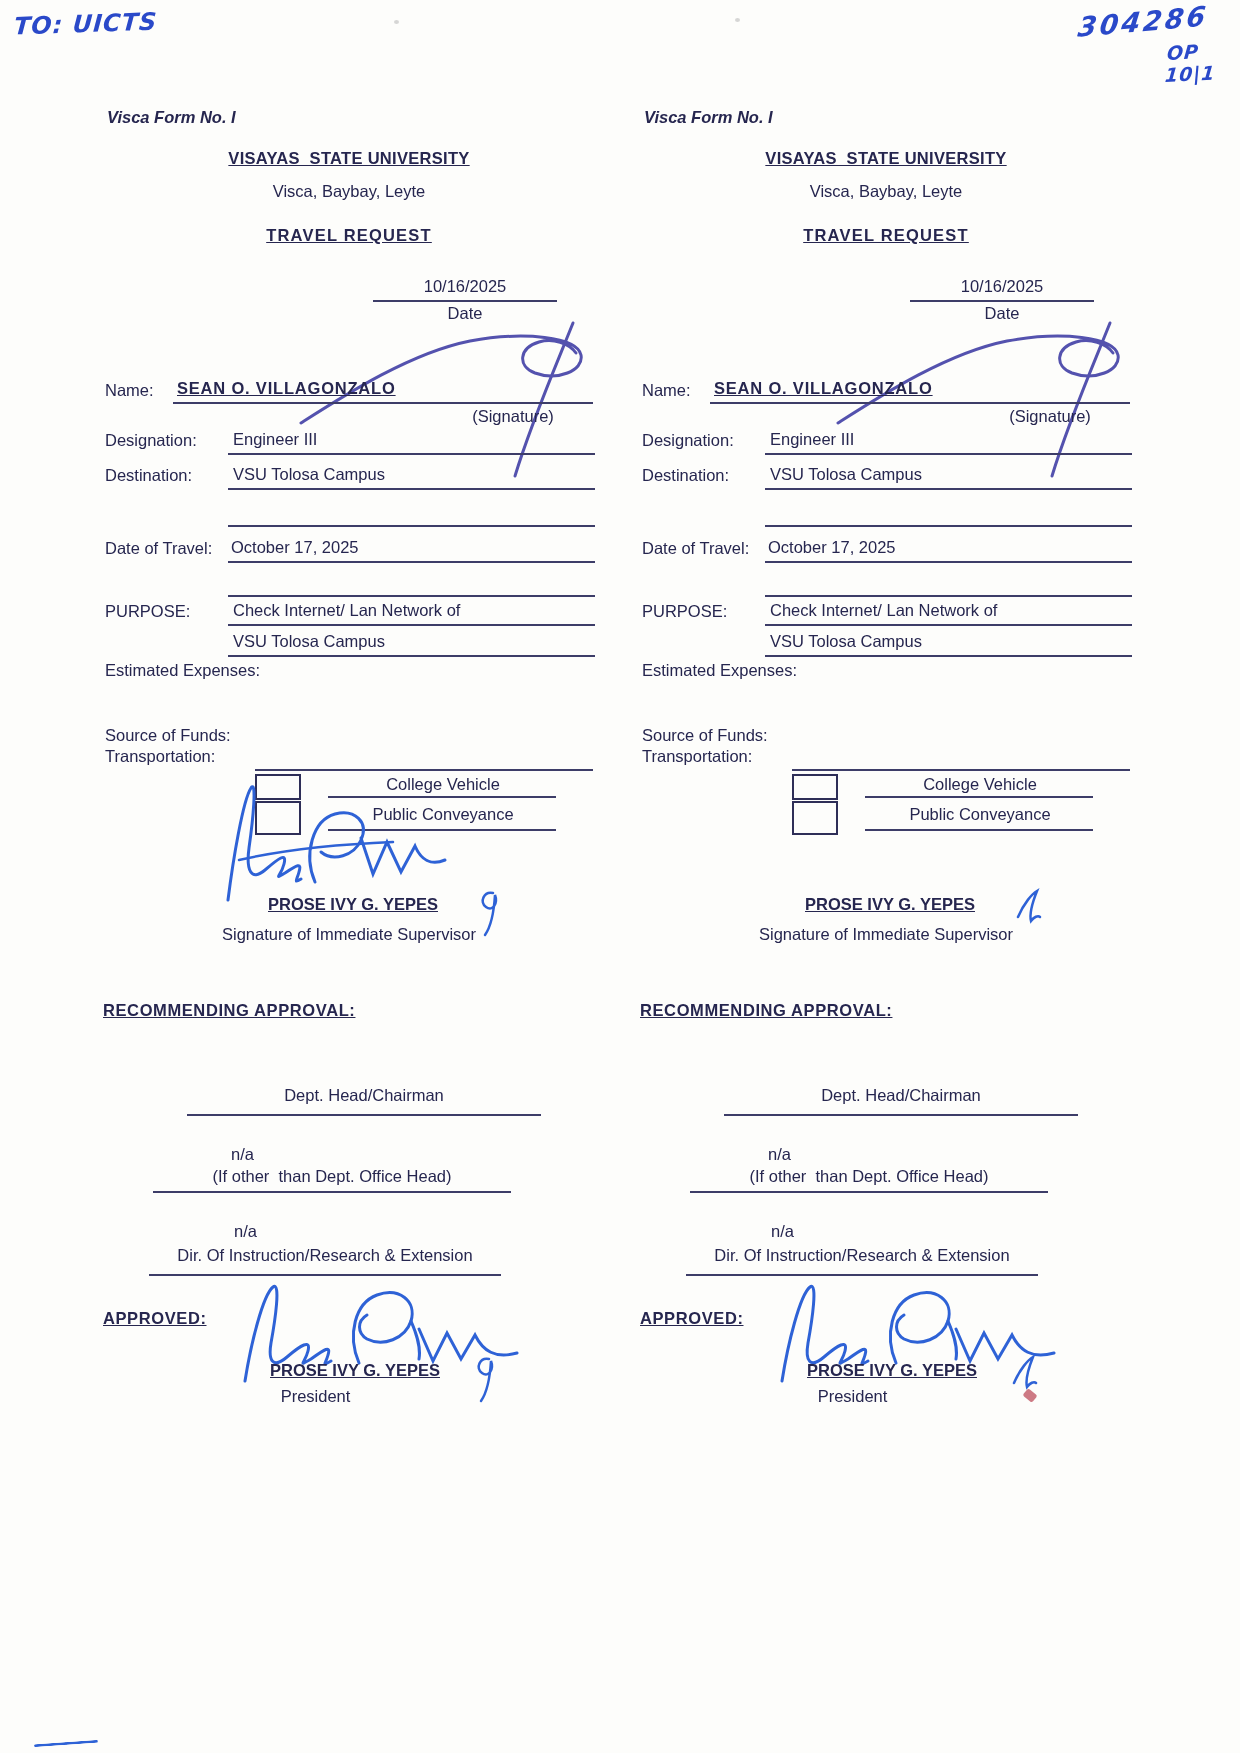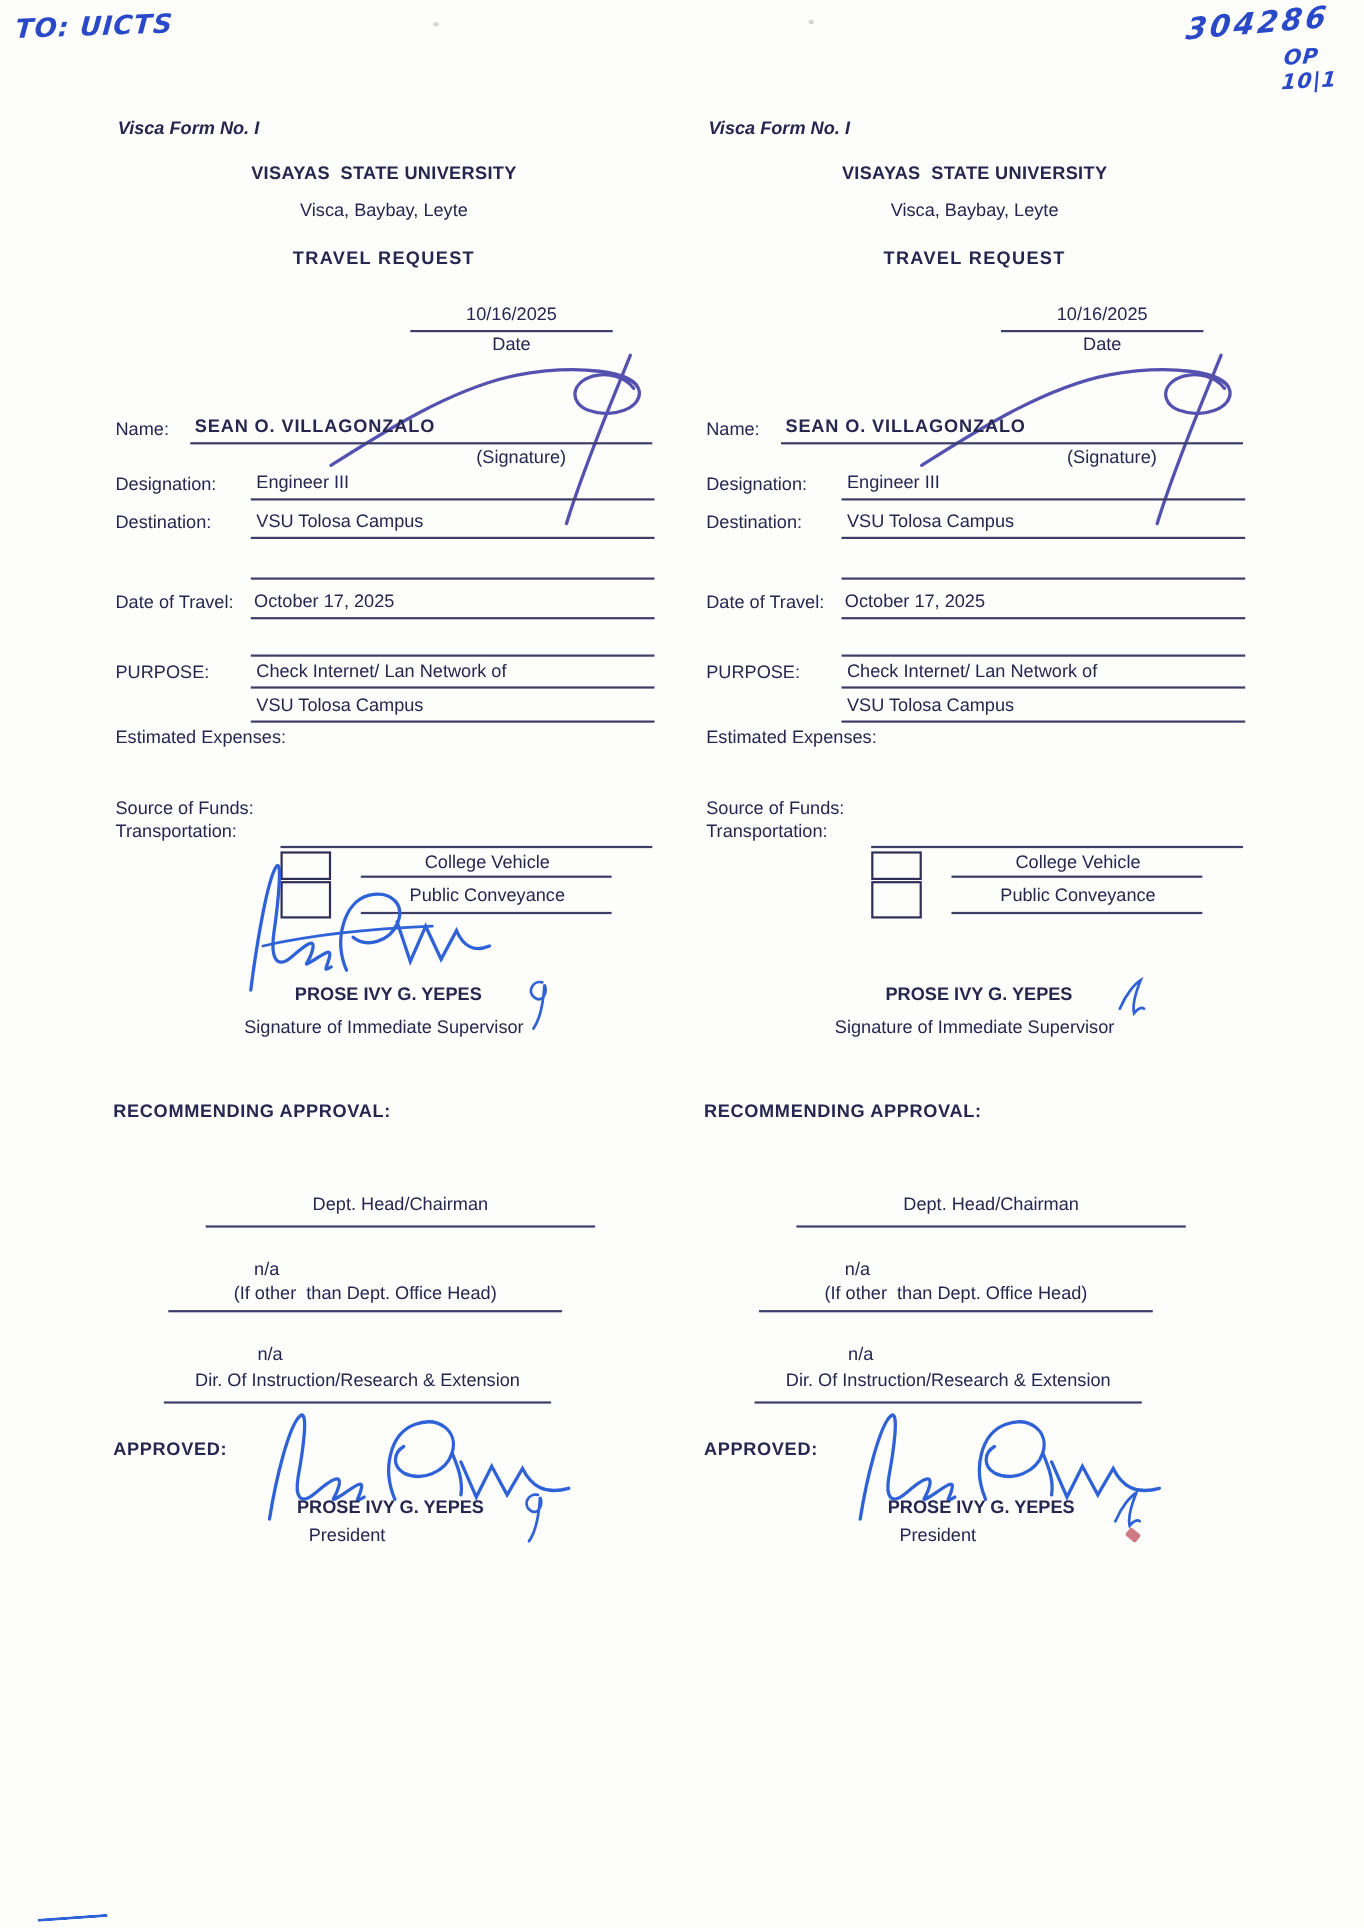--- a/index.html
+++ b/index.html
@@ -2,22 +2,22 @@
 <html style="--paper: #fdfdfb; --print-ink: #26264f; --pen-ink-blue: #2e62d6; --pen-ink-violet: #5452ae; --annotation-blue: #2a49c9; --stamp-red: #c4636e;"><head>
 <meta charset="utf-8">
 <style>
   html,body{margin:0;padding:0;background:#d9d9d9;}
   .page{position:relative;width:1240px;height:1753px;background:var(--paper,#fdfdfb);
         font-family:"Liberation Sans","DejaVu Sans",sans-serif;overflow:hidden;}
   .col{position:absolute;top:105px;width:492px;height:1400px;}
   .col > div{position:absolute;font-family:"Liberation Sans","DejaVu Sans",sans-serif;
         font-size:16.5px;color:var(--print-ink,#26264f);white-space:nowrap;}
   .ctr{text-align:center;}
-  .ra{text-align:left;}
-  .b{font-weight:bold;}
+  .ra{text-align:center;}
+  .b{font-weight:bold;text-decoration:underline;}
   .ks{white-space:pre !important;}
   .ul{height:0;border-bottom:2px solid #3d3d68;}
   .ff{font-family:"DejaVu Serif","Liberation Serif",serif;font-style:italic;font-weight:bold;font-size:16px;}
   .chk{width:42px;border:2px solid #2e2e57;background:transparent;}
   .sig{position:absolute;overflow:visible;}
   .ink{color:var(--pen-ink-blue,#2e62d6);}
   .ink-violet{color:var(--pen-ink-violet,#5452ae);}
   .hand{position:absolute;font-family:"DejaVu Sans",sans-serif;font-style:italic;font-weight:bold;
         color:var(--annotation-blue,#2a49c9);}
   .note-tl{left:14px;top:10px;font-size:24px;letter-spacing:1px;transform:rotate(-2deg) skewX(-6deg);}

